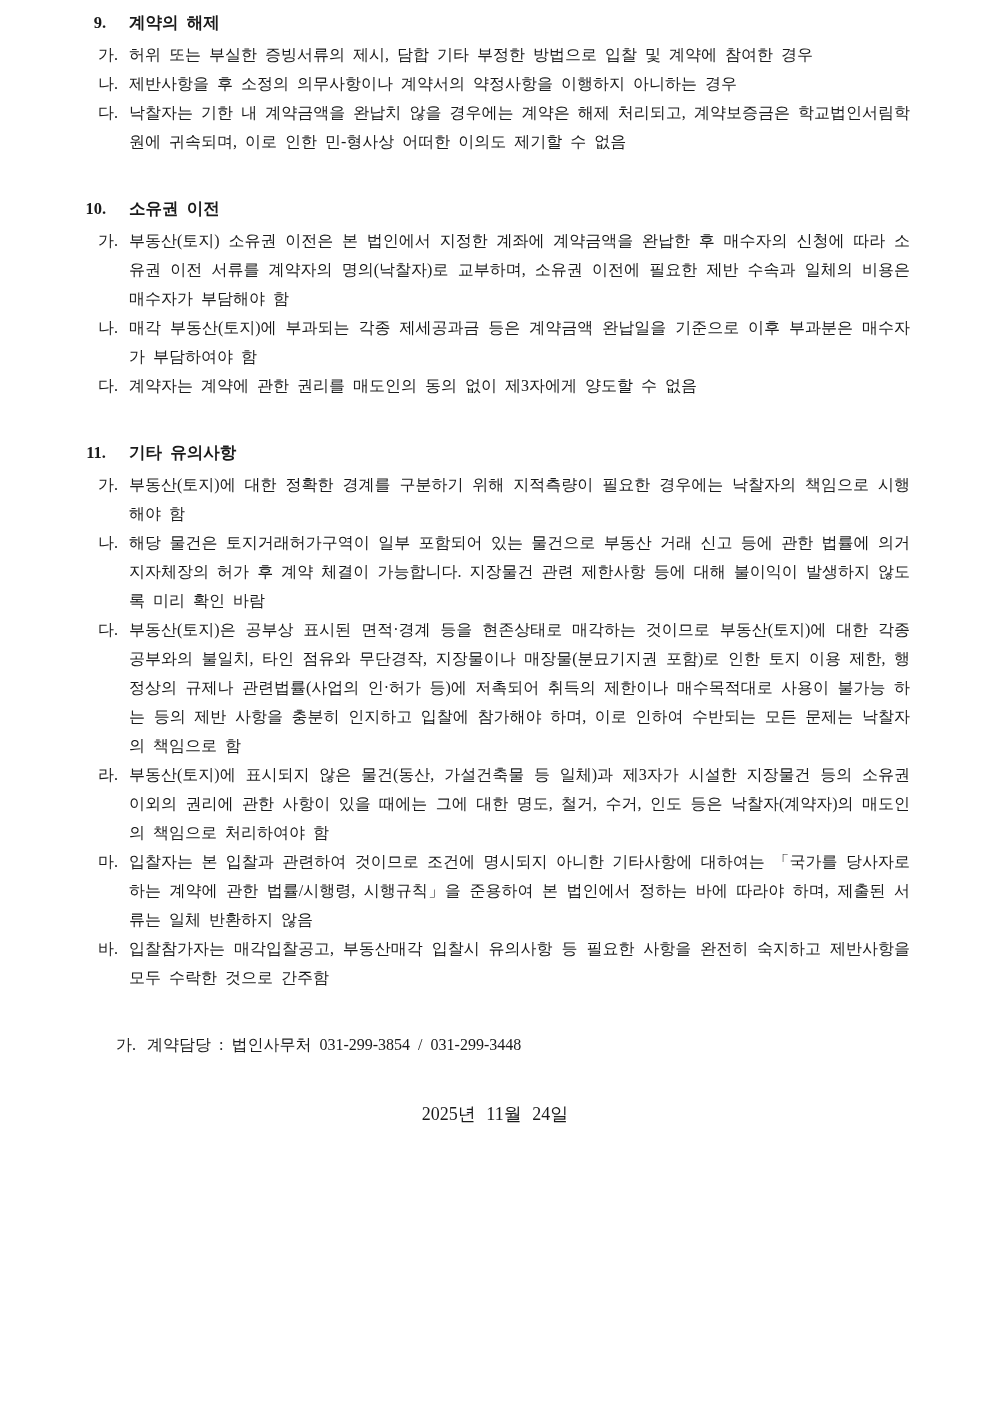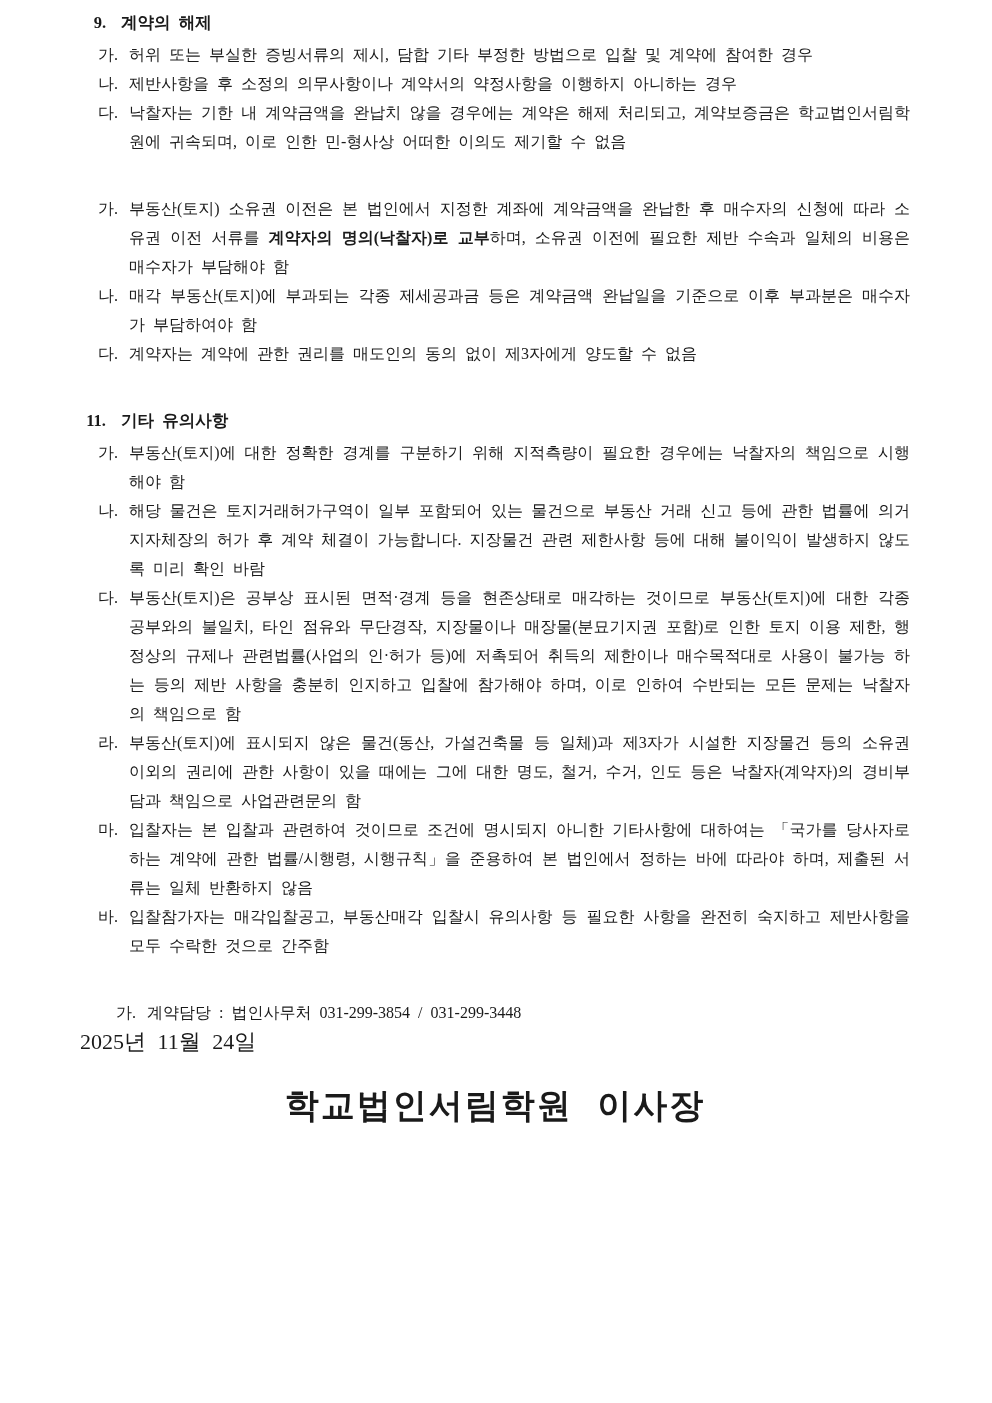--- a/index.html
+++ b/index.html
@@ -28,41 +28,42 @@
     font-size: 16.5px;
     line-height: 29px;
     margin-bottom: 3px;
     word-spacing: 4px;
   }
   .sec-num {
     width: 26px;
     text-align: right;
     flex: 0 0 26px;
   }
-  .sec-title { margin-left: 15px; }
+  .sec-title { margin-left: 23px; }
   .items { margin-left: 18px; }
   .items.indent-extra { margin-left: 36px; }
   .item {
     display: flex;
     font-size: 16px;
     line-height: 29px;
   }
   .item-label {
     flex: 0 0 31px;
     width: 31px;
   }
   .item-text {
     flex: 1 1 auto;
     text-align: justify;
     word-spacing: 4px;
   }
-  .bold { font-weight: bold; }
+  .bold { font-weight: normal; }
   .doc-date {
-    text-align: left;
-    font-size: 22px;
+    margin-top: 41px;
+    text-align: center;
+    font-size: 18px;
     line-height: 29px;
     word-spacing: 6px;
   }
   .doc-signature {
     margin-top: 28px;
     text-align: center;
     font-size: 34px;
     font-weight: bold;
     line-height: 44px;
     letter-spacing: 2px;
@@ -89,20 +90,24 @@
         <div class="item-text">제반사항을 후 소정의 의무사항이나 계약서의 약정사항을 이행하지 아니하는 경우</div>
       </div>
       <div class="item">
         <span class="item-label">다.</span>
         <div class="item-text">낙찰자는 기한 내 계약금액을 완납치 않을 경우에는 계약은 해제 처리되고, 계약보증금은 학교법인서림학원에 귀속되며, 이로 인한 민-형사상 어떠한 이의도 제기할 수 없음</div>
       </div>
     </div>
   </div>
 
   <div class="section">
+    <div class="sec-heading">
+      <span class="sec-num">10.</span>
+      <span class="sec-title">소유권 이전</span>
+    </div>
     <div class="items">
       <div class="item">
         <span class="item-label">가.</span>
         <div class="item-text"><span>부동산(토지) 소유권 이전은 본 법인에서 지정한 계좌에 계약금액을 완납한 후 매수자의 신청에 따라 소유권 이전 서류를 </span><span class="bold">계약자의 명의(낙찰자)로 교부</span><span>하며, 소유권 이전에 필요한 제반 수속과 일체의 비용은 매수자가 부담해야 함</span></div>
       </div>
       <div class="item">
         <span class="item-label">나.</span>
         <div class="item-text">매각 부동산(토지)에 부과되는 각종 제세공과금 등은 계약금액 완납일을 기준으로 이후 부과분은 매수자가 부담하여야 함</div>
       </div>
       <div class="item">
@@ -125,21 +130,21 @@
       <div class="item">
         <span class="item-label">나.</span>
         <div class="item-text">해당 물건은 토지거래허가구역이 일부 포함되어 있는 물건으로 부동산 거래 신고 등에 관한 법률에 의거 지자체장의 허가 후 계약 체결이 가능합니다. 지장물건 관련 제한사항 등에 대해 불이익이 발생하지 않도록 미리 확인 바람</div>
       </div>
       <div class="item">
         <span class="item-label">다.</span>
         <div class="item-text">부동산(토지)은 공부상 표시된 면적·경계 등을 현존상태로 매각하는 것이므로 부동산(토지)에 대한 각종 공부와의 불일치, 타인 점유와 무단경작, 지장물이나 매장물(분묘기지권 포함)로 인한 토지 이용 제한, 행정상의 규제나 관련법률(사업의 인·허가 등)에 저촉되어 취득의 제한이나 매수목적대로 사용이 불가능 하는 등의 제반 사항을 충분히 인지하고 입찰에 참가해야 하며, 이로 인하여 수반되는 모든 문제는 낙찰자의 책임으로 함</div>
       </div>
       <div class="item">
         <span class="item-label">라.</span>
-        <div class="item-text">부동산(토지)에 표시되지 않은 물건(동산, 가설건축물 등 일체)과 제3자가 시설한 지장물건 등의 소유권 이외의 권리에 관한 사항이 있을 때에는 그에 대한 명도, 철거, 수거, 인도 등은 낙찰자(계약자)의 경비부담과 책임으로 사업관련문의 함</div>
+        <div class="item-text">부동산(토지)에 표시되지 않은 물건(동산, 가설건축물 등 일체)과 제3자가 시설한 지장물건 등의 소유권 이외의 권리에 관한 사항이 있을 때에는 그에 대한 명도, 철거, 수거, 인도 등은 낙찰자(계약자)의 매도인의 책임으로 처리하여야 함</div>
       </div>
       <div class="item">
         <span class="item-label">마.</span>
         <div class="item-text">입찰자는 본 입찰과 관련하여 것이므로 조건에 명시되지 아니한 기타사항에 대하여는 「국가를 당사자로 하는 계약에 관한 법률/시행령, 시행규칙」을 준용하여 본 법인에서 정하는 바에 따라야 하며, 제출된 서류는 일체 반환하지 않음</div>
       </div>
       <div class="item">
         <span class="item-label">바.</span>
         <div class="item-text">입찰참가자는 매각입찰공고, 부동산매각 입찰시 유의사항 등 필요한 사항을 완전히 숙지하고 제반사항을 모두 수락한 것으로 간주함</div>
       </div>
     </div>
@@ -149,15 +154,14 @@
     <div class="items indent-extra">
       <div class="item">
         <span class="item-label">가.</span>
         <div class="item-text">계약담당 : 법인사무처 031-299-3854 / 031-299-3448</div>
       </div>
     </div>
   </div>
 
   <div class="doc-date">2025년 11월 24일</div>
 
-  <div class="doc-signature">학교법인서림학원 이사장</div>
 
 </div>
 
 </body></html>

